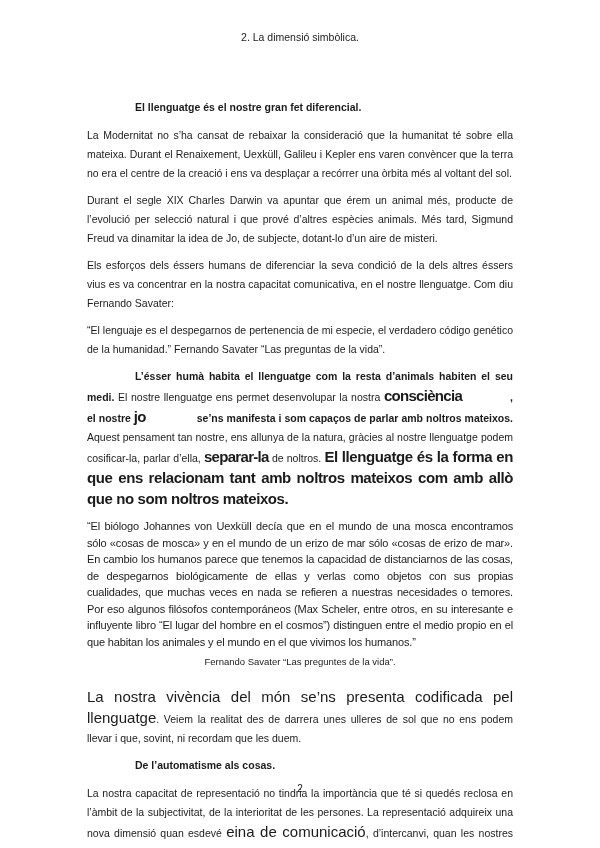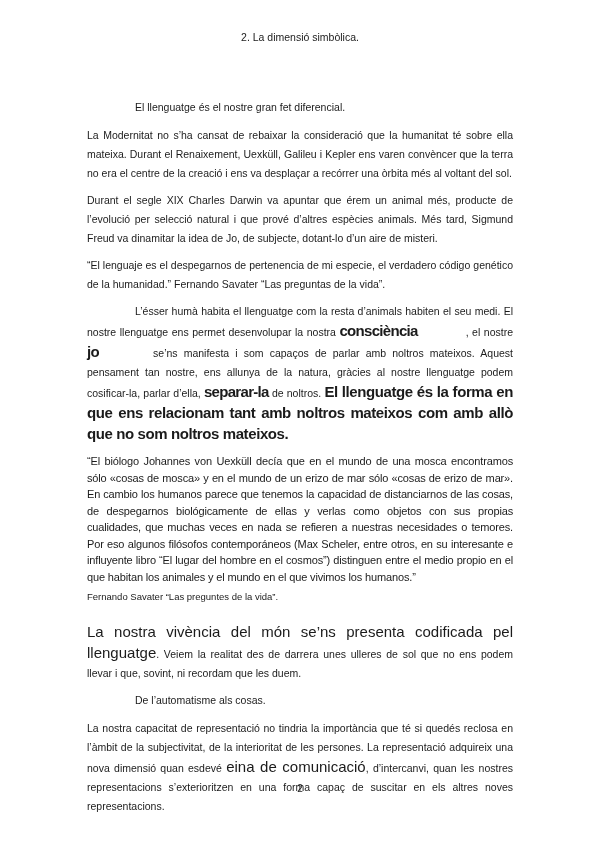--- a/index.html
+++ b/index.html
@@ -38,28 +38,28 @@
   }
   .para { margin-bottom: 8px; }
   .quote-sm {
     font-size: 11px;
     line-height: 16.5px;
     font-weight: 700;
     letter-spacing: -0.15px;
     margin: 2px 0 5px 0;
   }
   .attribution {
-    text-align: left;
+    text-align: center;
     font-size: 9.5px;
     line-height: 14px;
     font-weight: 700;
     margin: 0 0 18px 0;
   }
   .run-r { font-weight: 400; }
-  .run-b { font-weight: 400; padding-left: 48px; }
+  .run-b { font-weight: 700; padding-left: 48px; }
   .run-bl { font-weight: 400; font-size: 15px; }
   .run-d {
     font-weight: 700;
     font-size: 15px;
     letter-spacing: -0.7px;
   }
   .run-D {
     font-weight: 700;
     font-size: 15px;
     letter-spacing: -0.4px;
@@ -76,20 +76,21 @@
 </style>
 </head>
 <body>
 
 <div class="page">
   <div class="doc-header">2. La dimensió simbòlica.</div>
   <div>
       <div class="block h1"><span class="run-b">El llenguatge és el nostre gran fet diferencial.</span></div>
       <div class="block para"><span class="run-r">La Modernitat no s’ha cansat de rebaixar la consideració que la humanitat té sobre ella mateixa. Durant el Renaixement, Uexküll, Galileu i Kepler ens varen convèncer que la terra no era el centre de la creació i ens va desplaçar a recórrer una òrbita més al voltant del sol.</span></div>
       <div class="block para"><span class="run-r">Durant el segle XIX Charles Darwin va apuntar que érem un animal més, producte de l’evolució per selecció natural i que prové d’altres espècies animals. Més tard, Sigmund Freud va dinamitar la idea de Jo, de subjecte, dotant-lo d’un aire de misteri.</span></div>
+      <div class="block para"><span class="run-r">Els esforços dels éssers humans de diferenciar la seva condició de la dels altres éssers vius es va concentrar en la nostra capacitat comunicativa, en el nostre llenguatge. Com diu Fernando Savater:</span></div>
       <div class="block para"><span class="run-r">“El lenguaje es el despegarnos de pertenencia de mi especie, el verdadero código genético de la humanidad.” Fernando Savater “Las preguntas de la vida”.</span></div>
       <div class="block para"><span class="run-b">L’ésser humà habita el llenguatge com la resta d’animals habiten el seu medi. </span><span class="run-r">El nostre llenguatge ens permet desenvolupar la nostra </span><span class="run-d">consciència</span><span class="run-b">, el nostre </span><span class="run-d">jo</span><span class="run-b"> se’ns manifesta i som capaços de parlar amb noltros mateixos. </span><span class="run-r">Aquest pensament tan nostre, ens allunya de la natura, gràcies al nostre llenguatge podem cosificar-la, parlar d’ella, </span><span class="run-d">separar-la</span><span class="run-r"> de noltros. </span><span class="run-D">El llenguatge és la forma en que ens relacionam tant amb noltros mateixos com amb allò que no som noltros mateixos.</span></div>
       <div class="block quote-sm"><span class="run-r">“El biólogo Johannes von Uexküll decía que en el mundo de una mosca encontramos sólo «cosas de mosca» y en el mundo de un erizo de mar sólo «cosas de erizo de mar». En cambio los humanos parece que tenemos la capacidad de distanciarnos de las cosas, de despegarnos biológicamente de ellas y verlas como objetos con sus propias cualidades, que muchas veces en nada se refieren a nuestras necesidades o temores. Por eso algunos filósofos contemporáneos (Max Scheler, entre otros, en su interesante e influyente libro “El lugar del hombre en el cosmos”) distinguen entre el medio propio en el que habitan los animales y el mundo en el que vivimos los humanos.”</span></div>
       <div class="block attribution"><span class="run-r">Fernando Savater “Las preguntes de la vida”.</span></div>
       <div class="block para"><span class="run-bl">La nostra vivència del món se’ns presenta codificada pel llenguatge</span><span class="run-r">. Veiem la realitat des de darrera unes ulleres de sol que no ens podem llevar i que, sovint, ni recordam que les duem.</span></div>
       <div class="block h2"><span class="run-b">De l’automatisme als cosas.</span></div>
       <div class="block para"><span class="run-r">La nostra capacitat de representació no tindria la importància que té si quedés reclosa en l’àmbit de la subjectivitat, de la interioritat de les persones. La representació adquireix una nova dimensió quan esdevé </span><span class="run-bl">eina de comunicació</span><span class="run-r">,  d’intercanvi, quan les nostres representacions s’exterioritzen en una forma capaç de suscitar en els altres noves representacions. </span></div>
     </div>
 </div>
 

